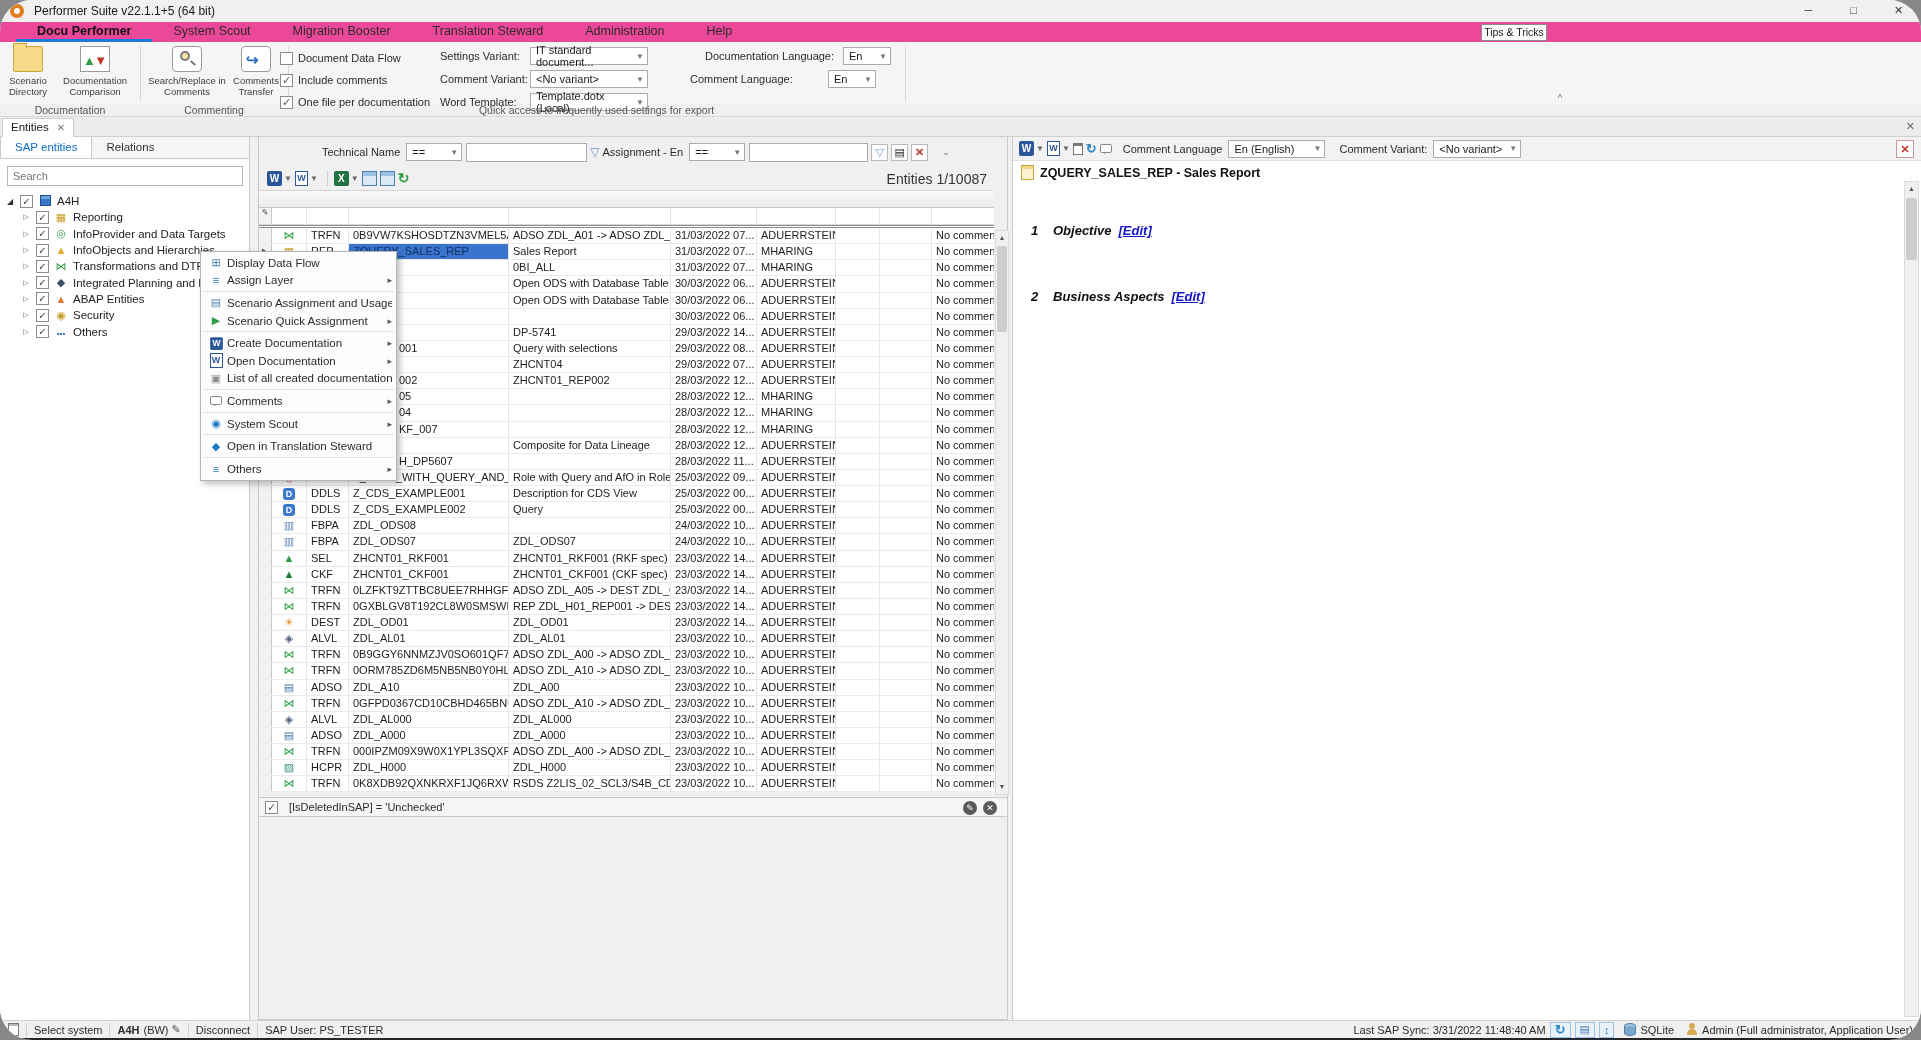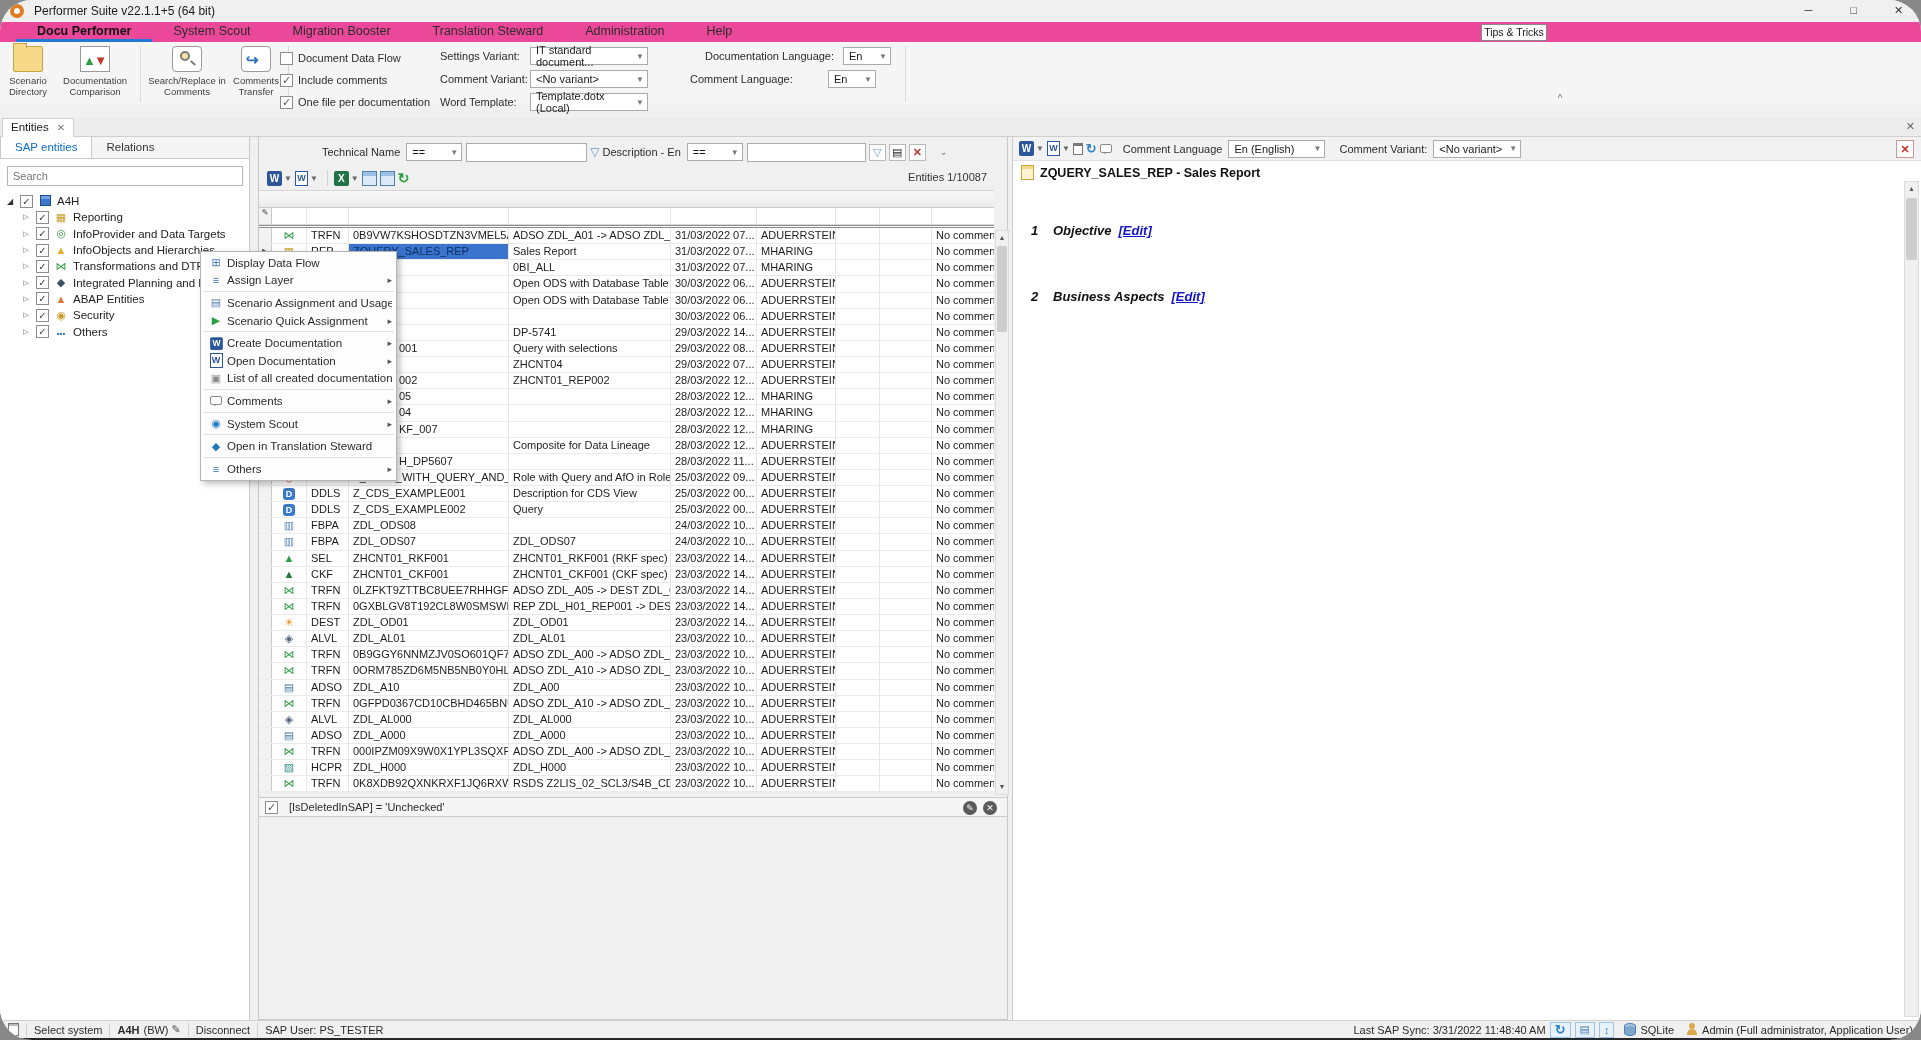--- a/index.html
+++ b/index.html
@@ -85,21 +85,21 @@
              text-align:center; line-height:15px; border-radius:2px; }
   .w-doc { display:inline-block; width:13px; height:15px; background:#fff; border:1px solid #2b579a; color:#2b579a;
            font-size:9px; font-weight:bold; text-align:center; line-height:13px; }
   .x-badge { display:inline-block; width:15px; height:15px; background:#217346; color:#fff; font-size:10px; font-weight:bold;
              text-align:center; line-height:15px; border-radius:2px; }
   .tbl-badge { display:inline-block; width:15px; height:15px; background:#dceaf7; border:1px solid #4f7fae;
                box-shadow:inset 0 4px 0 #9cc3e5; }
   .car8 { color:#666; font-size:8px; margin-left:2px; }
   .tb-sep { width:1px; height:16px; background:#d0d0d0; margin:0 6px; }
   .refresh { color:#2e9e44; font-size:14px; font-weight:bold; }
-  .grid-count { position:absolute; right:20px; top:4px; font-size:11px; color:#333; }
+  .grid-count { position:absolute; right:20px; top:4px; font-size:14px; color:#333; }
 
   .grid { position:absolute; left:0; top:53px; width:735px; background:#fff; }
   .grow, .ghead, .gfilter { display:flex; width:735px; }
   .gcell { border-right:1px solid #e6e6e6; overflow:hidden; white-space:nowrap; padding:0 4px; flex:none; }
   .ghead { background:linear-gradient(#f8f8f8,#ececec); border-bottom:1px solid #c9c9c9; border-top:1px solid #d5d5d5; height:18px; }
   .ghead .gcell { border-right:1px solid #c9c9c9; font-size:11px; color:#333; line-height:17px;margin-top:38px; }
   .gfilter { height:17px; border-bottom:1px solid #d9d9d9; background:#fff; }
   .dbl { height:3px; border-top:1px solid #8c8c8c; border-bottom:1px solid #8c8c8c; background:#fff; width:735px; }
   .grow { height:16.14px; border-bottom:1px solid #ebebeb; background:#fff; font-size:11px; line-height:15px; color:#1c1c1c; }
   .c-ind { width:13px; background:#f2f2f2; border-right:1px solid #c9c9c9; padding:0; text-align:center; color:#444; font-size:8px; }
@@ -274,20 +274,25 @@
         <div class="rib-field-row" style="left: 690px; top: 28px;">
           <span style="width: 138px;">Comment Language:</span>
           <span class="combo" style="width: 48px;">
             <span>En</span>
             <span class="car">▼</span>
           </span>
         </div>
       </div>
     <div class="rib-sep" style="left:905px;"></div>
   </div>
+  <div class="rib-labels">
+    <span class="rib-group-label" style="left:0;width:140px;">Documentation</span>
+    <span class="rib-group-label" style="left:140px;width:148px;">Commenting</span>
+    <span class="rib-group-label" style="left:288px;width:617px;">Quick access to frequently used settings for export</span>
+  </div>
   <div class="rib-collapse">^</div>
 
   <div class="doctabs">
     <div class="doctab">
       <span>Entities</span><span class="x">✕</span>
     </div>
     <span class="doctabs-close">✕</span>
   </div>
 
   <div class="left-panel">
@@ -356,21 +361,21 @@
 
   <div class="center-panel">
     <div class="filterbar">
       <span style="margin-left:63px;">Technical Name</span>
       <span class="combo" style="width:56px;margin-left:6px;">
           <span>==</span>
           <span class="car">▼</span>
         </span>
       <input class="fb-input" style="width: 121px; margin-left: 4px;">
       <span class="funnel">▽</span>
-      <span>Description - En</span>
+      <span>Assignment - En</span>
       <span class="combo" style="width:56px;margin-left:6px;">
           <span>==</span>
           <span class="car">▼</span>
         </span>
       <input class="fb-input" style="width: 119px; margin-left: 4px;">
       <span class="sq-ic" style="color:#6f9bd1;">▽</span>
       <span class="sq-ic">▤</span>
       <span class="sq-ic redx">✕</span>
       <span style="margin-left:14px;color:#777;font-size:9px;">⌄</span>
     </div>

